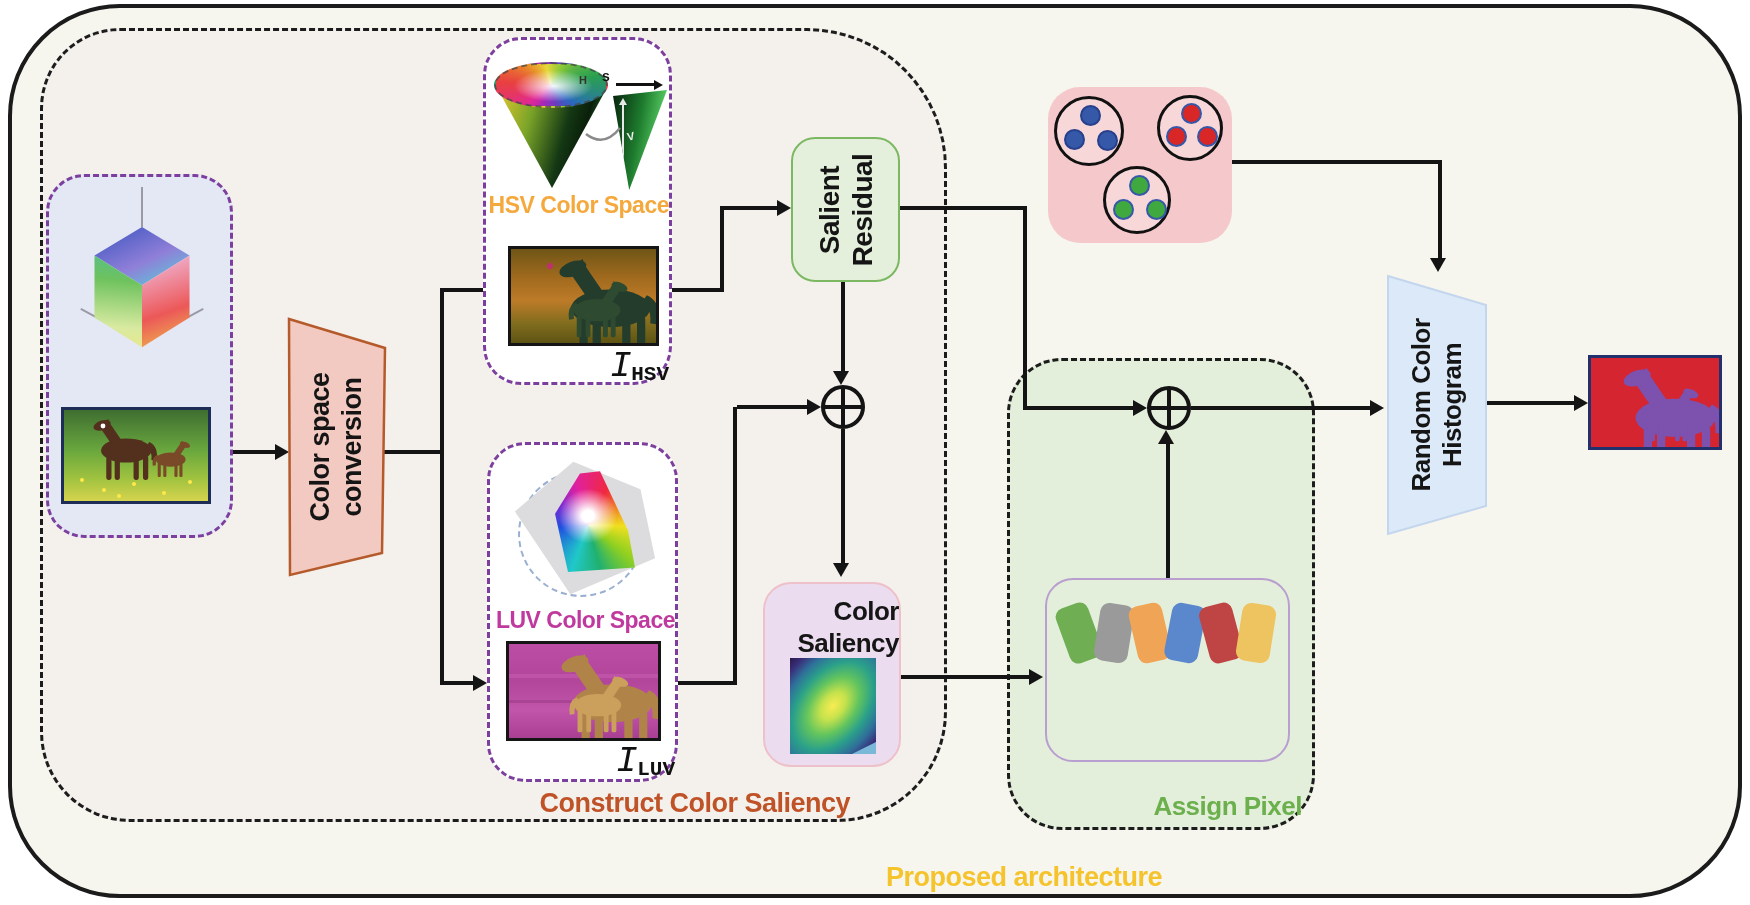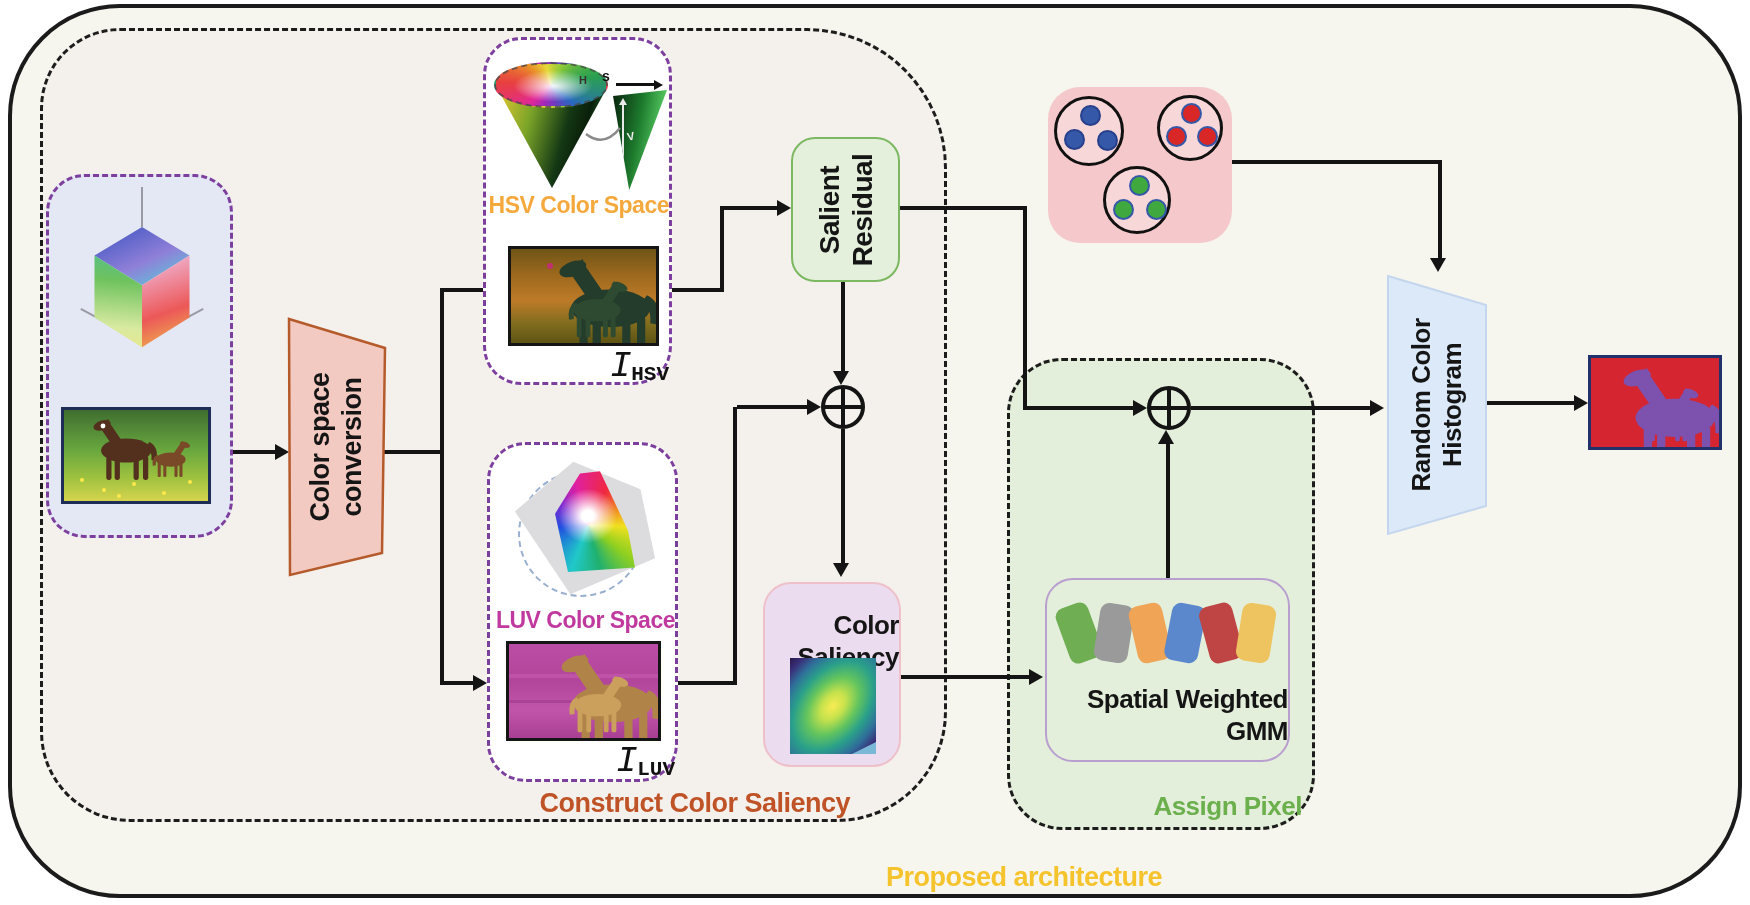--- a/index.html
+++ b/index.html
@@ -238,21 +238,21 @@
       <span>Salient</span><br>
       <span>Residual</span>
     </div>
   </div>
 
   <div class="oplus" style="left:821px;top:385px;background:#f4f1ec"></div>
   <div class="oplus" style="left:1147px;top:386px;background:#e4efdb"></div>
 
   <div class="node" style="left:763px;top:582px;width:138px;height:185px;background:#ebdcef;
        border:2.5px solid #eec0ca;border-radius:28px">
-    <div class="ctext" style="top:26px;font-size:26px;line-height:1.22">
+    <div class="ctext" style="top:12px;font-size:26px;line-height:1.22">
       <span>Color</span><br>
       <span>Saliency</span>
     </div>
     <div class="heatwrap" style="left:25px;top:74px;width:86px;height:96px">
       <div class="abs" style="left:-40px;top:-35px;width:166px;height:166px;transform:rotate(38deg);
            background:radial-gradient(ellipse 38% 58% at 50% 50%,#f8ec52 0%,#c6e24c 16%,#62c45e 34%,#2aa08a 52%,#2f6f9a 70%,#39307a 86%,rgba(44,26,78,0) 100%)"></div>
       <div class="abs" style="left:62px;top:84px;width:24px;height:12px;background:#7ab8d8;
            clip-path:polygon(100% 0,100% 100%,0 100%)"></div>
     </div>
   </div>
@@ -260,24 +260,20 @@
   <div class="node" style="left:1045px;top:578px;width:245px;height:184px;background:#e4efdb;
        border:2.5px solid #b89fd0;border-radius:28px">
     <div class="abs" style="left:0;top:24px;width:100%;text-align:center">
       <span class="card" style="transform: rotate(-20deg); background: rgb(111, 174, 82);"></span>
       <span class="card" style="transform: rotate(9deg); margin-left: -3px; background: rgb(154, 154, 154);"></span>
       <span class="card" style="transform: rotate(-13deg); margin-left: -3px; background: rgb(240, 164, 85);"></span>
       <span class="card" style="transform: rotate(11deg); margin-left: -3px; background: rgb(91, 135, 204);"></span>
       <span class="card" style="transform: rotate(-15deg); margin-left: -3px; background: rgb(191, 68, 68);"></span>
       <span class="card" style="transform: rotate(9deg); margin-left: -3px; background: rgb(237, 196, 95);"></span>
     </div>
-    <div class="ctext" style="top:104px;font-size:26px;line-height:1.22">
-      <span>Spatial Weighted</span><br>
-      <span>GMM</span>
-    </div>
   </div>
 
   <div class="node" style="left:1048px;top:87px;width:184px;height:156px;background:#f5c9cb;border-radius:32px">
     <div class="circlecluster" style="left:6px;top:9px;width:70px;height:70px">
       <span class="dot" style="left: 23px; top: 6px; border: 2px solid rgb(38, 64, 140); background: rgb(53, 88, 168);"></span>
       <span class="dot" style="left: 7px; top: 30px; border: 2px solid rgb(38, 64, 140); background: rgb(53, 88, 168);"></span>
       <span class="dot" style="left: 40px; top: 31px; border: 2px solid rgb(38, 64, 140); background: rgb(53, 88, 168);"></span>
     </div>
     <div class="circlecluster" style="left:109px;top:8px;width:66px;height:66px">
       <span class="dot" style="left: 21px; top: 5px; border: 2px solid rgb(53, 88, 168); background: rgb(217, 38, 38);"></span>

